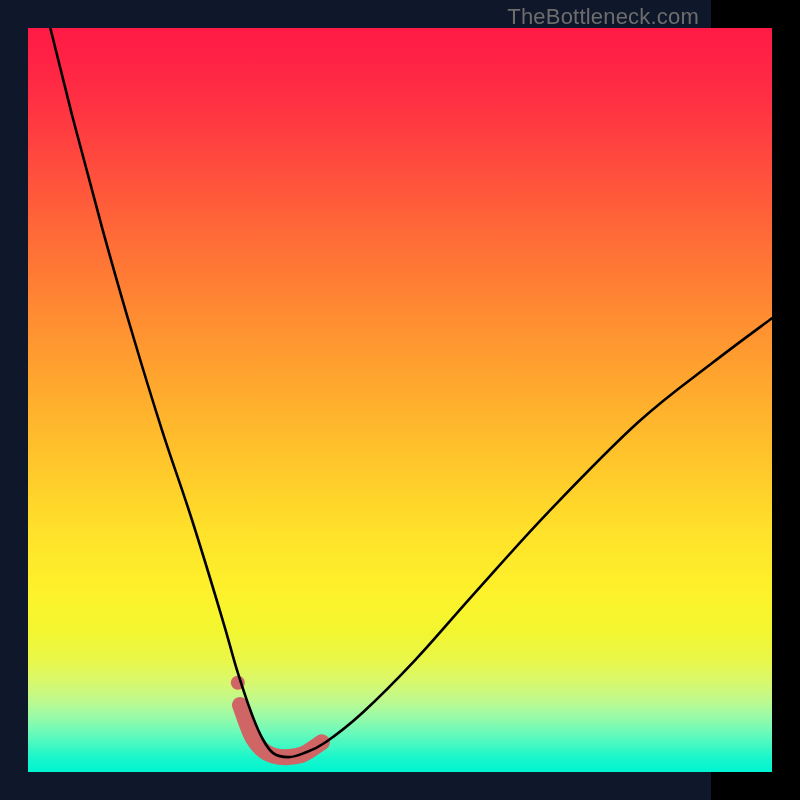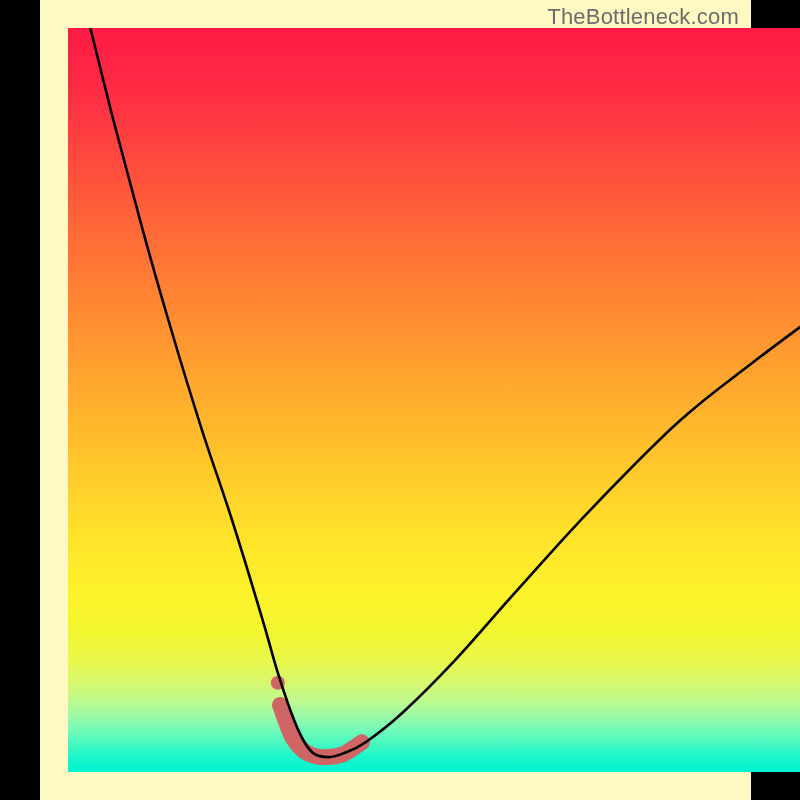--- a/index.html
+++ b/index.html
@@ -10,22 +10,21 @@
     background: #000;
     overflow: hidden;
     font-family: Arial, Helvetica, sans-serif;
   }
   .frame {
     position: absolute;
     top: 0;
     left: 0;
     width: 711px;
     height: 800px;
-    background: #fef9c3;
-    margin-left: 40px;
+    background: #0f172a;
   }
   .plot-area {
     position: absolute;
     top: 28px;
     left: 28px;
     width: 744px;
     height: 744px;
     overflow: hidden;
     background: linear-gradient(
       to bottom,

